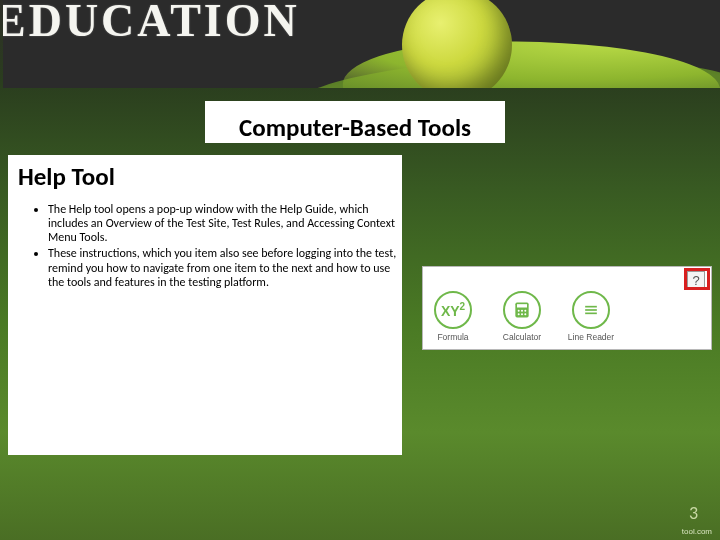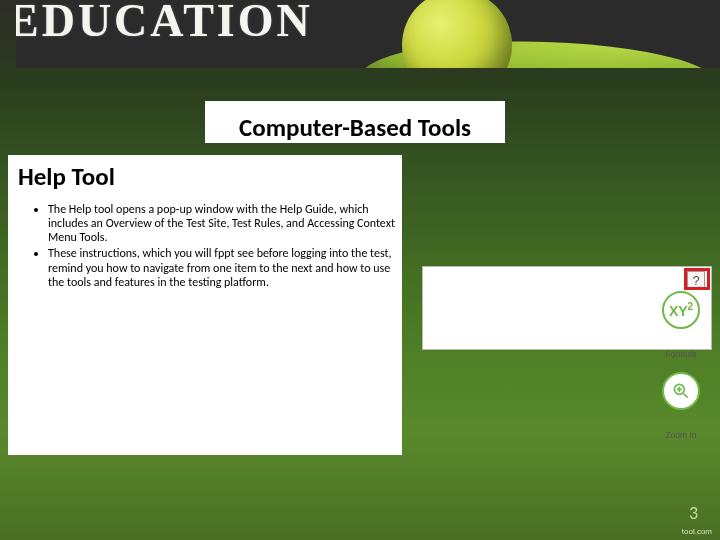--- a/index.html
+++ b/index.html
@@ -4,21 +4,21 @@
 <style>
   * { box-sizing: border-box; margin: 0; padding: 0; }
   body {
     width: 720px; height: 540px;
     font-family: Calibri, "Segoe UI", Arial, sans-serif;
     background: linear-gradient(180deg,
       #2e2e28 0%, #2a3d1e 15%, #385a22 35%, #4a7a24 60%, #5a8a2c 80%, #4a6e24 100%);
     position: relative; overflow: hidden;
   }
   .banner {
-    position: absolute; top: 0; left: 16px; right: 0; height: 68px;
+    position: absolute; top: 0; left: 3px; right: 0; height: 88px;
     background: #2b2b2b;
     overflow: hidden;
   }
   .chalk-text {
     position: absolute; top: -6px; left: -8px;
     font-family: "Comic Sans MS", cursive;
     font-size: 46px; font-weight: 700; letter-spacing: 3px;
     color: #f5f5f0; text-shadow: 0 0 2px rgba(255,255,255,.3);
   }
   .apple {
@@ -64,29 +64,29 @@
   .toolbar-top { display:flex; justify-content:flex-end; height:18px; }
   .help-btn {
     width: 18px; height: 18px; border:1px solid #9a9a9a; background:#f4f4f4;
     display:flex; align-items:center; justify-content:center;
     font-size:13px; color:#555; font-family: Arial, sans-serif;
   }
   .help-highlight {
     position: absolute; top: 268px; right: 10px;
     width: 26px; height: 22px; border: 3px solid #d81f1f; pointer-events:none;
   }
-  .toolbar-row { display:flex; align-items:flex-end; gap: 13px; margin-top:2px;flex-direction:column; }
+  .toolbar-row { display:flex; align-items:flex-end; gap: 21px; margin-top:2px; }
   .tool { display:flex; flex-direction:column; align-items:center; width: 48px; }
   .tool .circ {
     width: 38px; height: 38px; border-radius:50%;
     border: 2px solid #6fb84a; background:#fff;
     display:flex; align-items:center; justify-content:center;
     font-family: Arial, sans-serif; font-size: 14px; color:#6fb84a; font-weight:600;
   }
-  .tool .lbl { font-size: 8.5px; color:#555; margin-top:20px; white-space:nowrap; font-family: Arial, sans-serif;}
+  .tool .lbl { font-size: 8.5px; color:#555; margin-top:3px; white-space:nowrap; font-family: Arial, sans-serif;}
   .circ svg { width: 20px; height: 20px; }
   .circ .suptxt { font-size: 10px; vertical-align: super; }
   .page-num {
     position: absolute; right: 22px; bottom: 16px;
     font-size: 18px; color: #c9d9a4; font-family: Calibri, Arial, sans-serif;
   }
   .footer-link {
     position: absolute; right: 8px; bottom: 4px;
     font-size: 8px; color: #d7e3bf; font-family: Arial, sans-serif;
   }
@@ -102,44 +102,58 @@
 </div>
 
 <div class="title-box">
   <span>Computer-Based Tools</span>
 </div>
 
 <div class="content-box">
   <div class="subheading">Help Tool</div>
   <ul class="bullets">
     <li>The Help tool opens a pop-up window with the Help Guide, which includes an Overview of the Test Site, Test Rules, and Accessing Context Menu Tools.</li>
-    <li>These instructions, which you will fppt see before logging into the test, remind you how to navigate from one item to the next and how to use the tools and features in the testing platform.</li>
+    <li>These instructions, which you item also see before logging into the test, remind you how to navigate from one item to the next and how to use the tools and features in the testing platform.</li>
   </ul>
 </div>
 
 <div class="toolbar">
   <div class="toolbar-top">
     <div class="help-btn">?</div>
   </div>
   <div class="toolbar-row">
     <div class="tool">
       <div class="circ">
           <span>XY<span class="suptxt">2</span></span>
         </div>
       <div class="lbl">Formula</div>
     </div>
     <div class="tool">
       <div class="circ">
         <svg viewBox="0 0 24 24">
-            <circle cx="10" cy="10" r="6" fill="none" stroke="#6fb84a" stroke-width="2"></circle>
-            <line x1="7" y1="10" x2="13" y2="10" stroke="#6fb84a" stroke-width="2"></line>
-            <line x1="10" y1="7" x2="10" y2="13" stroke="#6fb84a" stroke-width="2"></line>
-            <line x1="15" y1="15" x2="20" y2="20" stroke="#6fb84a" stroke-width="2"></line>
+            <rect x="4" y="3" width="16" height="18" rx="2" fill="#6fb84a"></rect>
+            <rect x="6" y="5" width="12" height="4" fill="#fff"></rect>
+            <circle cx="8" cy="13" r="1.2" fill="#fff"></circle>
+            <circle cx="12" cy="13" r="1.2" fill="#fff"></circle>
+            <circle cx="16" cy="13" r="1.2" fill="#fff"></circle>
+            <circle cx="8" cy="17" r="1.2" fill="#fff"></circle>
+            <circle cx="12" cy="17" r="1.2" fill="#fff"></circle>
+            <circle cx="16" cy="17" r="1.2" fill="#fff"></circle>
           </svg>
       </div>
-      <div class="lbl">Zoom In</div>
+      <div class="lbl">Calculator</div>
+    </div>
+    <div class="tool">
+      <div class="circ">
+        <svg viewBox="0 0 24 24">
+            <line x1="5" y1="8" x2="19" y2="8" stroke="#6fb84a" stroke-width="2"></line>
+            <line x1="5" y1="12" x2="19" y2="12" stroke="#6fb84a" stroke-width="2"></line>
+            <line x1="5" y1="16" x2="19" y2="16" stroke="#6fb84a" stroke-width="2"></line>
+          </svg>
+      </div>
+      <div class="lbl">Line Reader</div>
     </div>
   </div>
 </div>
 <div class="help-highlight"></div>
 
 <div class="page-num">3</div>
 <div class="footer-link">tool.com</div>
 
 </body></html>

